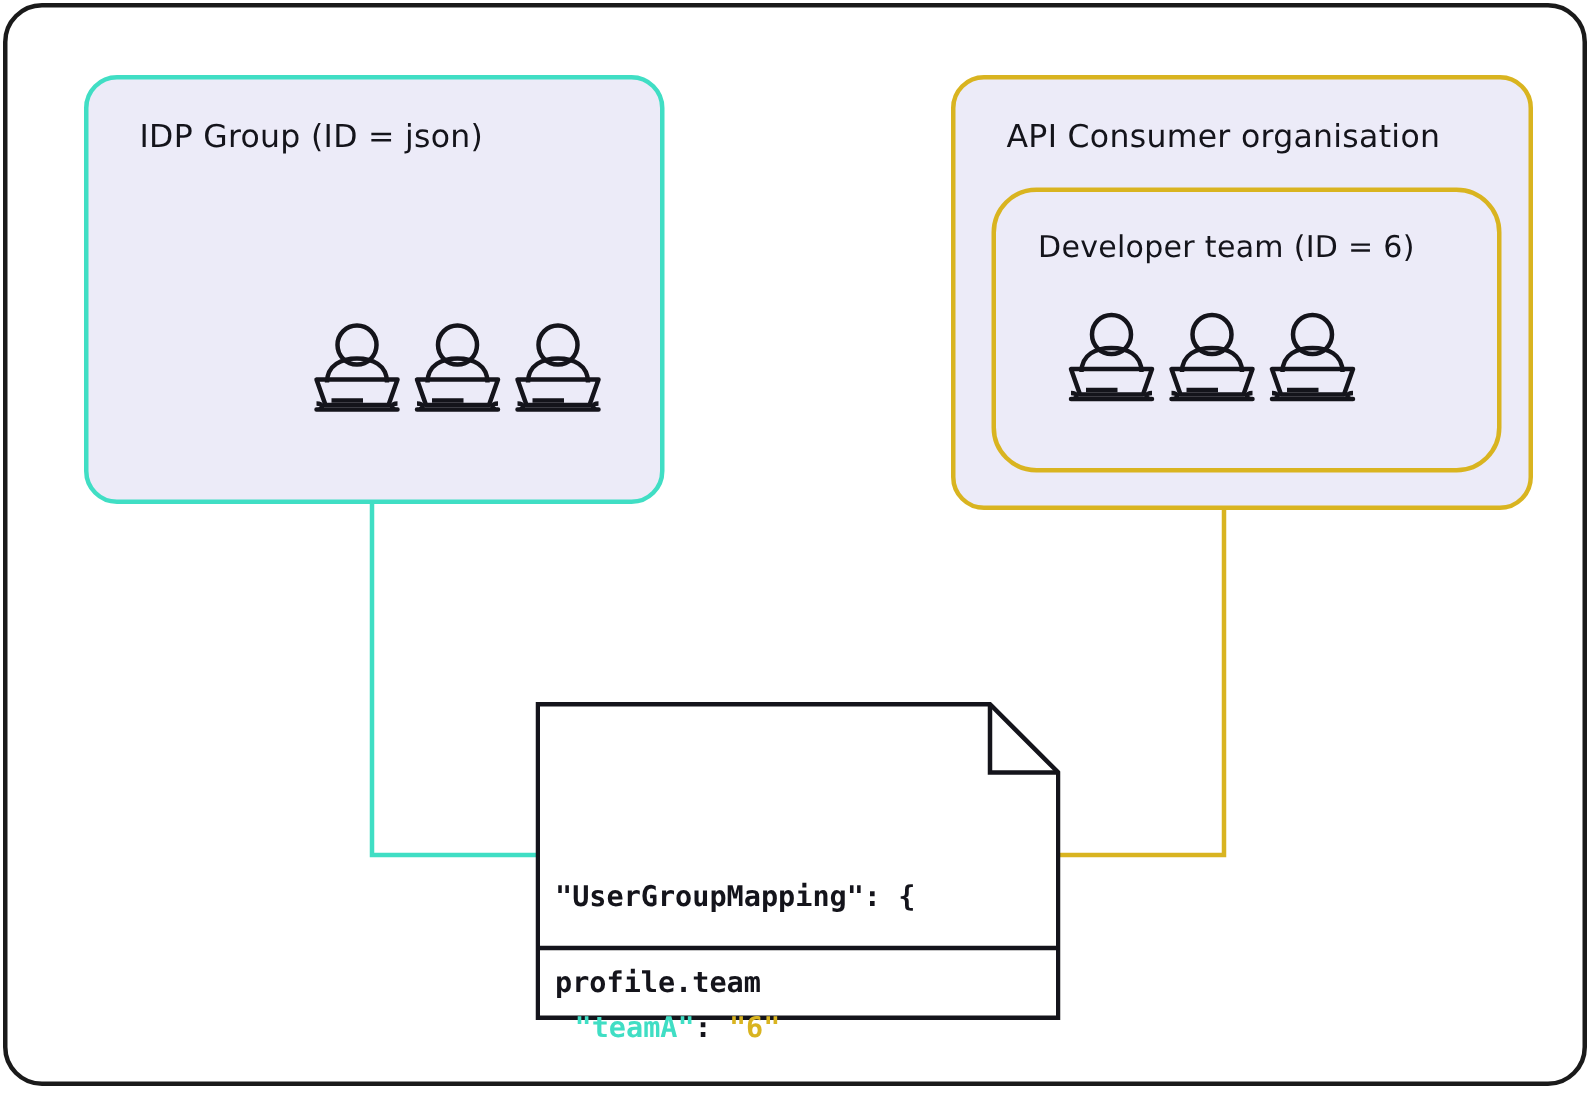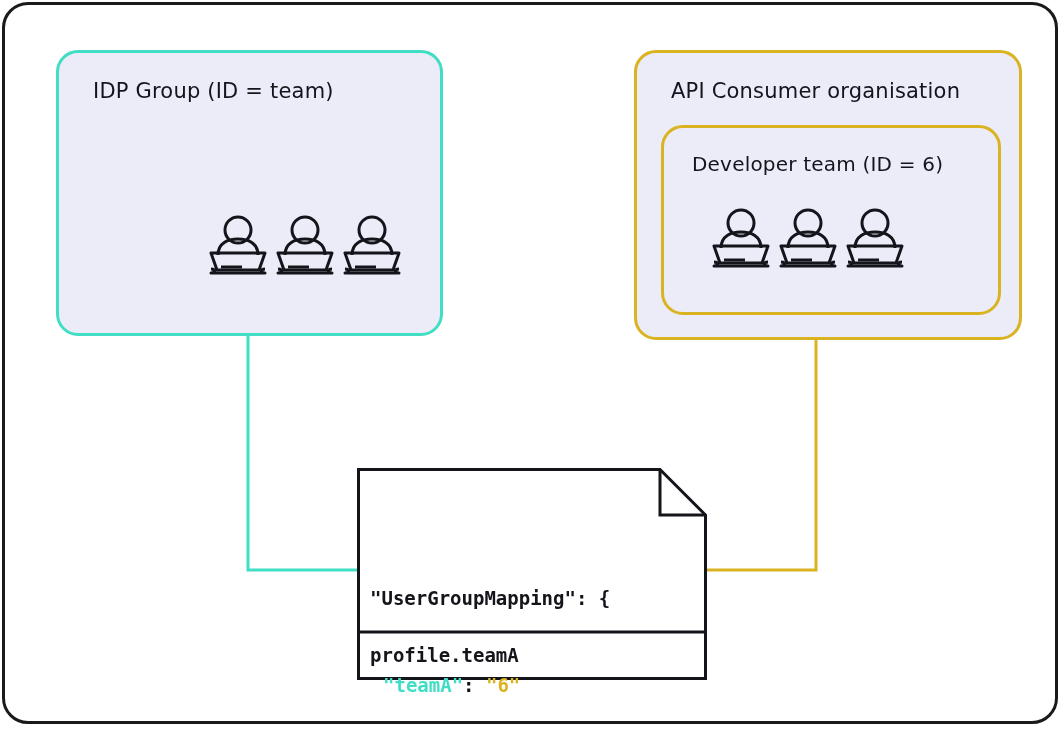--- a/index.html
+++ b/index.html
@@ -139,21 +139,21 @@
       <path d="M 378 563 L 391 570 L 378 577" fill="none" stroke="#40dec4" stroke-width="3" stroke-linecap="round" stroke-linejoin="round"></path>
     </g>
 
     <g>
       <path d="M 816 300 L 816 570 L 588 570" fill="none" stroke="#d9b420" stroke-width="3"></path>
       <path d="M 592 563 L 579 570 L 592 577" fill="none" stroke="#d9b420" stroke-width="3" stroke-linecap="round" stroke-linejoin="round"></path>
     </g>
   </svg>
 
   <div class="panel teal" style="left:56px; top:50px; width:387px; height:286px;">
-    <div class="panel-title">IDP Group (ID = team)</div>
+    <div class="panel-title">IDP Group (ID = json)</div>
     <div class="people" style="left:150px; top:160px;">
       <svg width="58" height="62" viewBox="0 0 58 62">
         <circle cx="29" cy="17" r="13" fill="none" stroke="#14141b" stroke-width="3"></circle>
         <path d="M 9 42 C 9 30 19 26 29 26 C 39 26 49 30 49 42" fill="none" stroke="#14141b" stroke-width="3"></path>
         <path d="M 2 40 L 56 40 L 50 57 L 8 57 Z" fill="none" stroke="#14141b" stroke-width="3" stroke-linejoin="round"></path>
         <path d="M 2 56 C 7 56 7 60 2 60 L 56 60 C 51 60 51 56 56 56" fill="none" stroke="#14141b" stroke-width="3" stroke-linejoin="round"></path>
         <line x1="12" y1="54" x2="33" y2="54" stroke="#14141b" stroke-width="3"></line>
       </svg>
       <svg width="58" height="62" viewBox="0 0 58 62">
         <circle cx="29" cy="17" r="13" fill="none" stroke="#14141b" stroke-width="3"></circle>
@@ -168,21 +168,21 @@
         <path d="M 2 40 L 56 40 L 50 57 L 8 57 Z" fill="none" stroke="#14141b" stroke-width="3" stroke-linejoin="round"></path>
         <path d="M 2 56 C 7 56 7 60 2 60 L 56 60 C 51 60 51 56 56 56" fill="none" stroke="#14141b" stroke-width="3" stroke-linejoin="round"></path>
         <line x1="12" y1="54" x2="33" y2="54" stroke="#14141b" stroke-width="3"></line>
       </svg>
     </div>
   </div>
 
   <div class="panel amber" style="left:622px; top:50px; width:388px; height:290px;">
     <div class="panel-title">API Consumer organisation</div>
 
-    <div class="subpanel" style="left:24px; top:72px; width:340px; height:190px;">
+    <div class="subpanel" style="left:24px; top:72px; width:340px; height:190px;border-radius:30px;">
       <div class="panel-title">Developer team (ID = 6)</div>
       <div class="people" style="left:48px; top:78px;">
         <svg width="58" height="62" viewBox="0 0 58 62">
           <circle cx="29" cy="17" r="13" fill="none" stroke="#14141b" stroke-width="3"></circle>
           <path d="M 9 42 C 9 30 19 26 29 26 C 39 26 49 30 49 42" fill="none" stroke="#14141b" stroke-width="3"></path>
           <path d="M 2 40 L 56 40 L 50 57 L 8 57 Z" fill="none" stroke="#14141b" stroke-width="3" stroke-linejoin="round"></path>
           <path d="M 2 56 C 7 56 7 60 2 60 L 56 60 C 51 60 51 56 56 56" fill="none" stroke="#14141b" stroke-width="3" stroke-linejoin="round"></path>
           <line x1="12" y1="54" x2="33" y2="54" stroke="#14141b" stroke-width="3"></line>
         </svg>
         <svg width="58" height="62" viewBox="0 0 58 62">
@@ -209,16 +209,16 @@
       <path d="M 303 1.5 L 303 47 L 348.5 47" fill="none" stroke="#14141b" stroke-width="3" stroke-linejoin="miter"></path>
       <line x1="1.5" y1="164" x2="348.5" y2="164" stroke="#14141b" stroke-width="3"></line>
     </svg>
 
     <div class="doc-code">
       <span class="code-line"><span class="tok-plain">"UserGroupMapping": {</span></span>
       <span class="code-line"><span class="indent"></span><span class="tok-teal">"teamA"</span><span class="tok-plain">: </span><span class="tok-amber">"6"</span></span>
       
     </div>
 
-    <div class="doc-filename">profile.teamA</div>
+    <div class="doc-filename">profile.team</div>
   </div>
 
 </div>
 
 </body></html>

